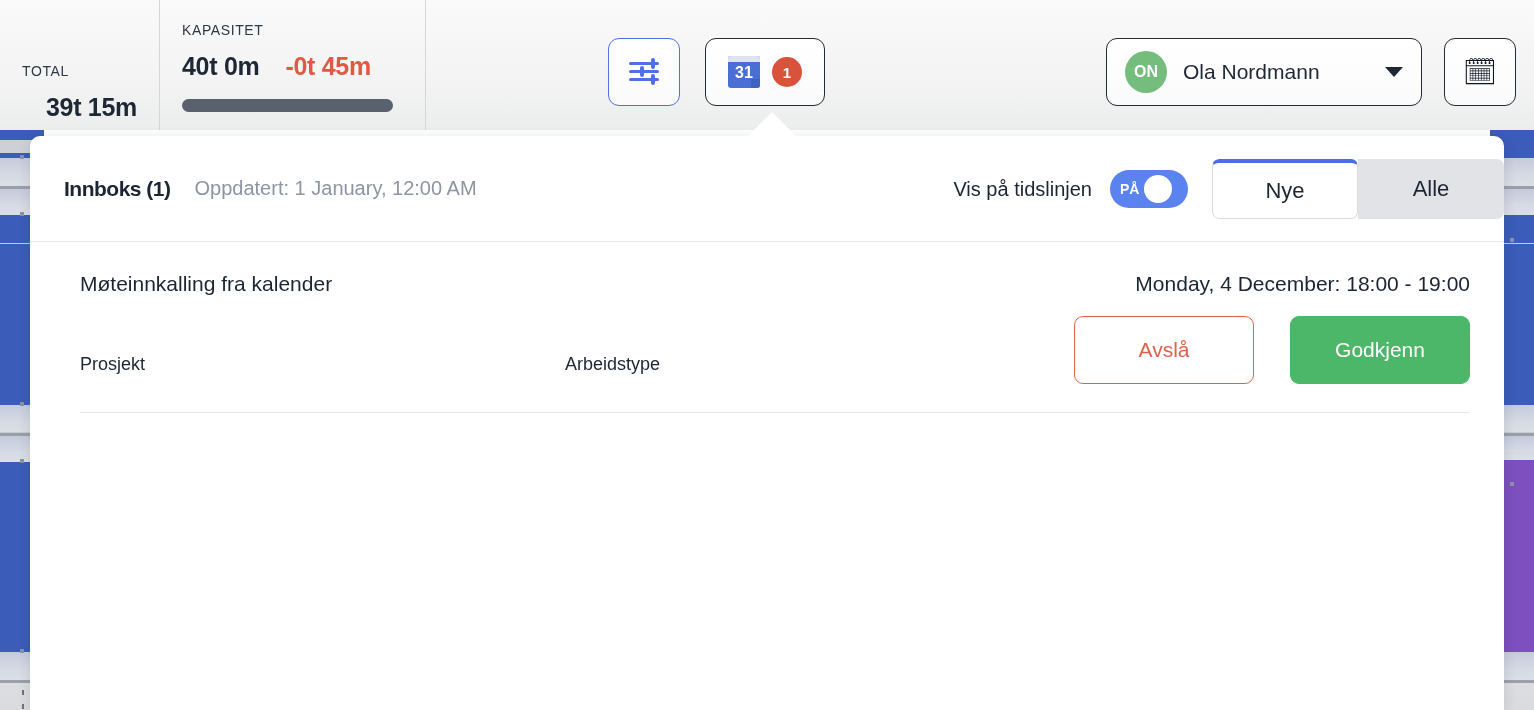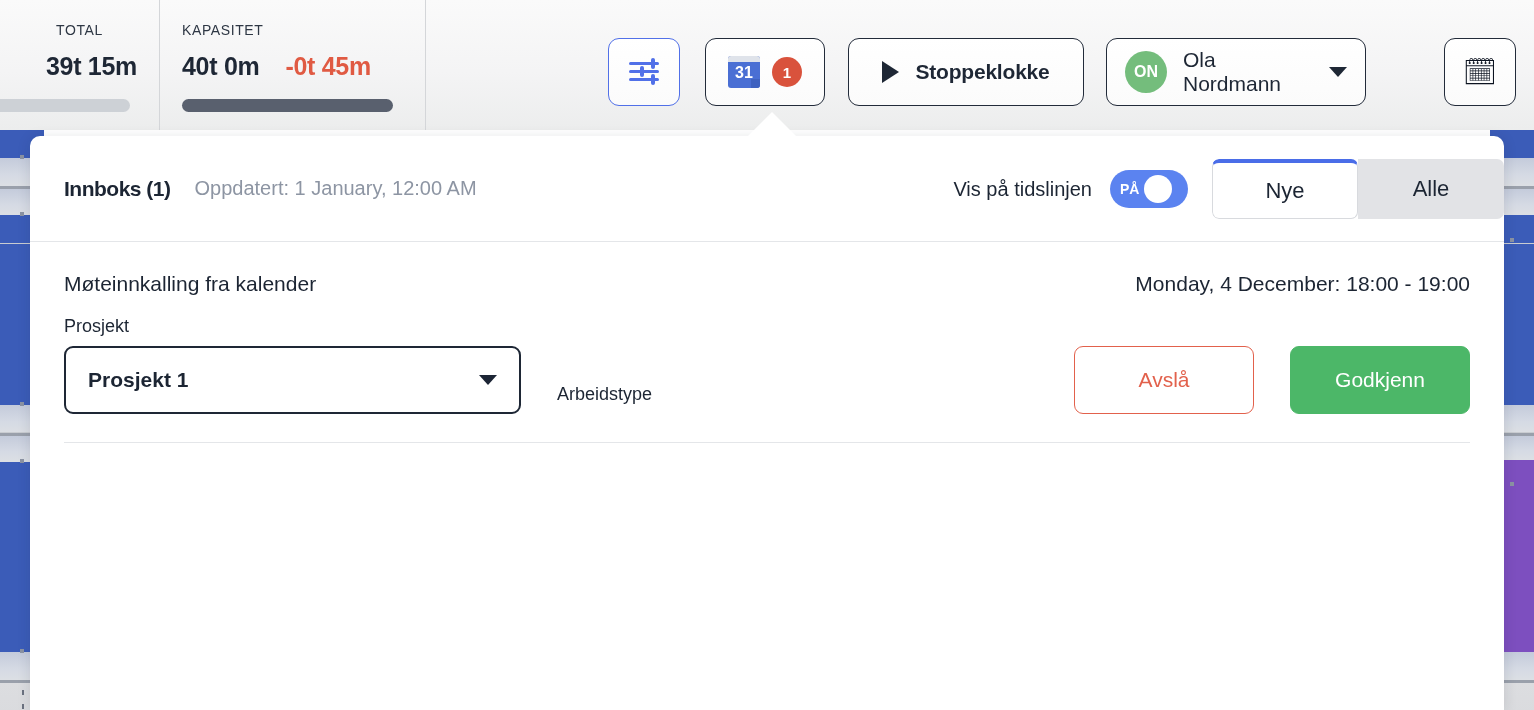--- a/index.html
+++ b/index.html
@@ -34,21 +34,21 @@
 
   
   .topbar {
     position: absolute; left: 0; top: 0; width: 1534px; height: 130px;
     background: linear-gradient(180deg,#fafafa 0%,#f4f4f5 55%,#eceded 100%);
   }
   .summary { position: absolute; left: 0; top: 0; height: 130px; display: flex; }
   .sum-cell {
     position: relative; padding: 22px 22px 0 22px; height: 130px;
   }
-  .sum-cell.c1 { width: 159px; text-align: center; }
+  .sum-cell.c1 { width: 159px; text-align: left; margin-top: 41px; }
   .sum-cell.c2 { width: 267px; border-left: 1px solid #d4d6d9; border-right: 1px solid #d4d6d9; }
   .sum-label {
     font-size: 14px; letter-spacing: .6px; color: #2e3744; font-weight: 400;
   }
   .sum-values { display: flex; align-items: baseline; gap: 26px; margin-top: 14px; }
   .sum-main { font-size: 25px; font-weight: 700; color: #1e2735; letter-spacing: -.3px; }
   .sum-neg  { font-size: 25px; font-weight: 700; color: #e05a43; letter-spacing: -.3px; }
   .sum-bar { position: absolute; left: 22px; bottom: 18px; height: 13px; border-radius: 7px; }
   .sum-cell.c1 .sum-bar { left: -25px; width: 155px; background: #cdd1d6; }
   .sum-cell.c2 .sum-bar { width: 211px; background: #59606e; }
@@ -59,21 +59,21 @@
     position: absolute; top: 0; height: 68px;
     background: linear-gradient(180deg,#ffffff 0%,#fbfbfb 100%);
     border: 1px solid #222b3a; border-radius: 11px;
     display: flex; align-items: center; justify-content: center;
     cursor: pointer;
   }
   .tbtn.accent { border-color: #5170e8; }
   #btn-filter { left: 608px; width: 72px; }
   #btn-calendar-inbox { left: 705px; width: 120px; gap: 12px; }
   #btn-stopwatch { left: 848px; width: 236px; gap: 16px; }
-  #btn-user { left: 1106px; width: 260px; padding: 0 18px; justify-content: center; gap: 16px; }
+  #btn-user { left: 1106px; width: 316px; padding: 0 18px; justify-content: center; gap: 16px; }
   #btn-calendar-view { left: 1444px; width: 72px; }
 
   .filter-icon { width: 30px; height: 24px; position: relative; }
   .filter-icon i { position: absolute; left: 0; width: 30px; height: 3px; background: #5170e8; border-radius: 2px; }
   .filter-icon i:nth-child(1) { top: 2px; }
   .filter-icon i:nth-child(2) { top: 10px; }
   .filter-icon i:nth-child(3) { top: 18px; }
   .filter-icon b { position: absolute; width: 4px; height: 11px; background: #5170e8; border-radius: 2px; }
   .filter-icon b:nth-of-type(1) { top: -2px; left: 22px; }
   .filter-icon b:nth-of-type(2) { top: 6px; left: 11px; }
@@ -136,21 +136,21 @@
   .toggle .knob { width: 28px; height: 28px; border-radius: 50%; background: #fff; }
   .tabs { display: flex; margin-left: 24px; height: 60px; border-radius: 7px; overflow: hidden; }
   .tab {
     width: 146px; display: flex; align-items: center; justify-content: center;
     font-size: 22px; color: #1c2533; cursor: pointer;
   }
   .tab.active { background: #fff; border: 1px solid #d8dade; border-top: 4px solid #4a6de8; border-radius: 7px; }
   .tab.inactive { background: #e2e3e6; }
 
   
-  .row { padding: 30px 34px 16px 34px; position: relative; }
+  .row { padding: 30px 34px 16px 34px; position: relative; margin-left: 16px; }
   .row-top { display: flex; align-items: baseline; justify-content: space-between; }
   .row-title { font-size: 21px; color: #1c2533; }
   .row-date { font-size: 21px; color: #1c2533; font-weight: 500; }
   .row-fields { display: flex; align-items: flex-end; margin-top: 20px; gap: 36px; }
   .field { display: flex; flex-direction: column; }
   .field.f1 { width: 474px; }
   .field.f2 { width: 472px; }
   .field-label { font-size: 18px; color: #1c2533; margin-bottom: 9px; }
   .select {
     height: 68px; border: 2px solid #1e2735; border-radius: 9px; background: #fff;
@@ -248,24 +248,20 @@
 
       <div class="tbtn" id="btn-calendar-inbox">
         <span class="gcal">
           <span class="top"></span>
           <span class="num">31</span>
           <span class="fold"></span>
         </span>
         <span class="badge">1</span>
       </div>
 
-      <div class="tbtn" id="btn-stopwatch">
-        <span class="play-tri"></span>
-        <span class="tbtn-label">Stoppeklokke</span>
-      </div>
 
       <div class="tbtn" id="btn-user">
         <span class="avatar">ON</span>
         <span class="user-name">Ola Nordmann</span>
         <span class="caret-dn"></span>
       </div>
 
       <div class="tbtn" id="btn-calendar-view">
         <span class="cal-glyph">🗓</span>
       </div>
@@ -295,24 +291,20 @@
 
     <div class="row">
       <div class="row-top">
         <div class="row-title">Møteinnkalling fra kalender</div>
         <div class="row-date">Monday, 4 December: 18:00 - 19:00</div>
       </div>
 
       <div class="row-fields">
         <div class="field f1">
           <div class="field-label">Prosjekt</div>
-          <div class="select">
-            <span class="select-value">Prosjekt 1</span>
-            <span class="caret-dn"></span>
-          </div>
         </div>
 
         <div class="field f2">
           <div class="field-label">Arbeidstype</div>
         </div>
 
         <div class="actions">
           <div class="btn btn-deny">Avslå</div>
           <div class="btn btn-approve">Godkjenn</div>
         </div>

